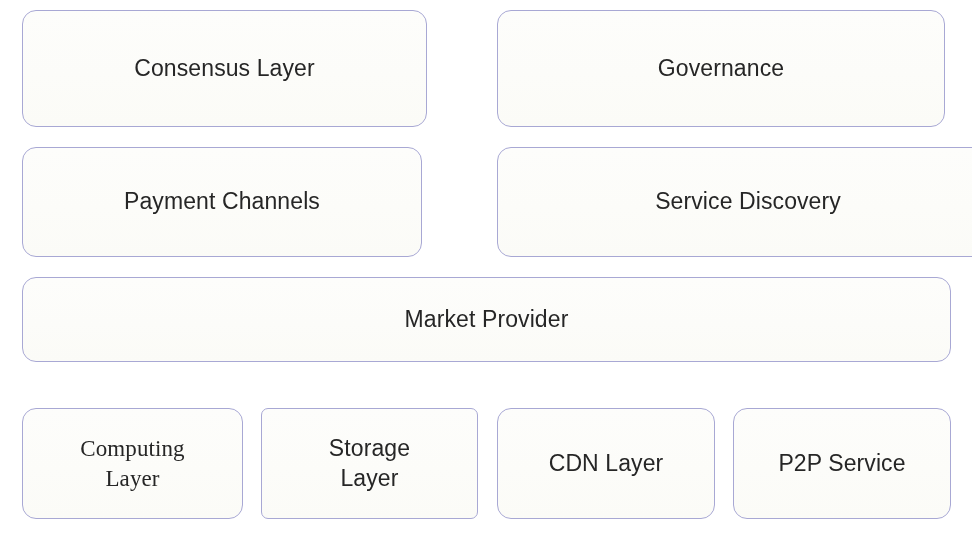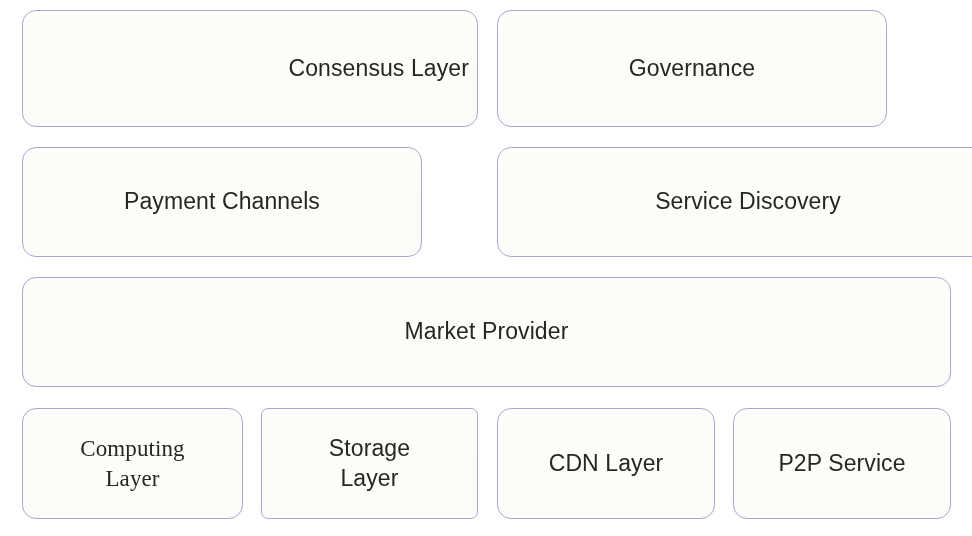--- a/index.html
+++ b/index.html
@@ -38,30 +38,30 @@
     font-size: 23px;
     font-weight: 400;
     line-height: 1.28;
     letter-spacing: 0.1px;
     white-space: pre-line;
     padding: 0 8px;
   }
 
   
   .r1 { top: 10px;  height: 117px; }
-  .r1.c0 { left: 22px;  width: 456px; justify-content: flex-end; }
-  .r1.c1 { left: 497px; width: 390px; justify-content: center; }
+  .r1.c0 { left: 22px;  width: 405px; }
+  .r1.c1 { left: 497px; width: 448px; justify-content: center; }
 
   
   .r2 { top: 147px; height: 110px; }
   .r2.c0 { left: 22px;  width: 400px; }
   .r2.c1 { left: 497px; width: 502px; }
 
   
-  .r3 { top: 277px; height: 110px; }
+  .r3 { top: 277px; height: 85px; }
   .r3.c0 { left: 22px;  width: 929px; }
 
   
   .r4 { top: 408px; height: 111px; }
   .r4.c0 { left: 22px;  width: 221px; font-family: Liberation Serif, serif; }
   .r4.c1 { left: 261px; width: 217px; border-radius: 7px; }
   .r4.c2 { left: 497px; width: 218px; text-align: right; }
   .r4.c3 { left: 733px; width: 218px; }
 </style>
 </head>

